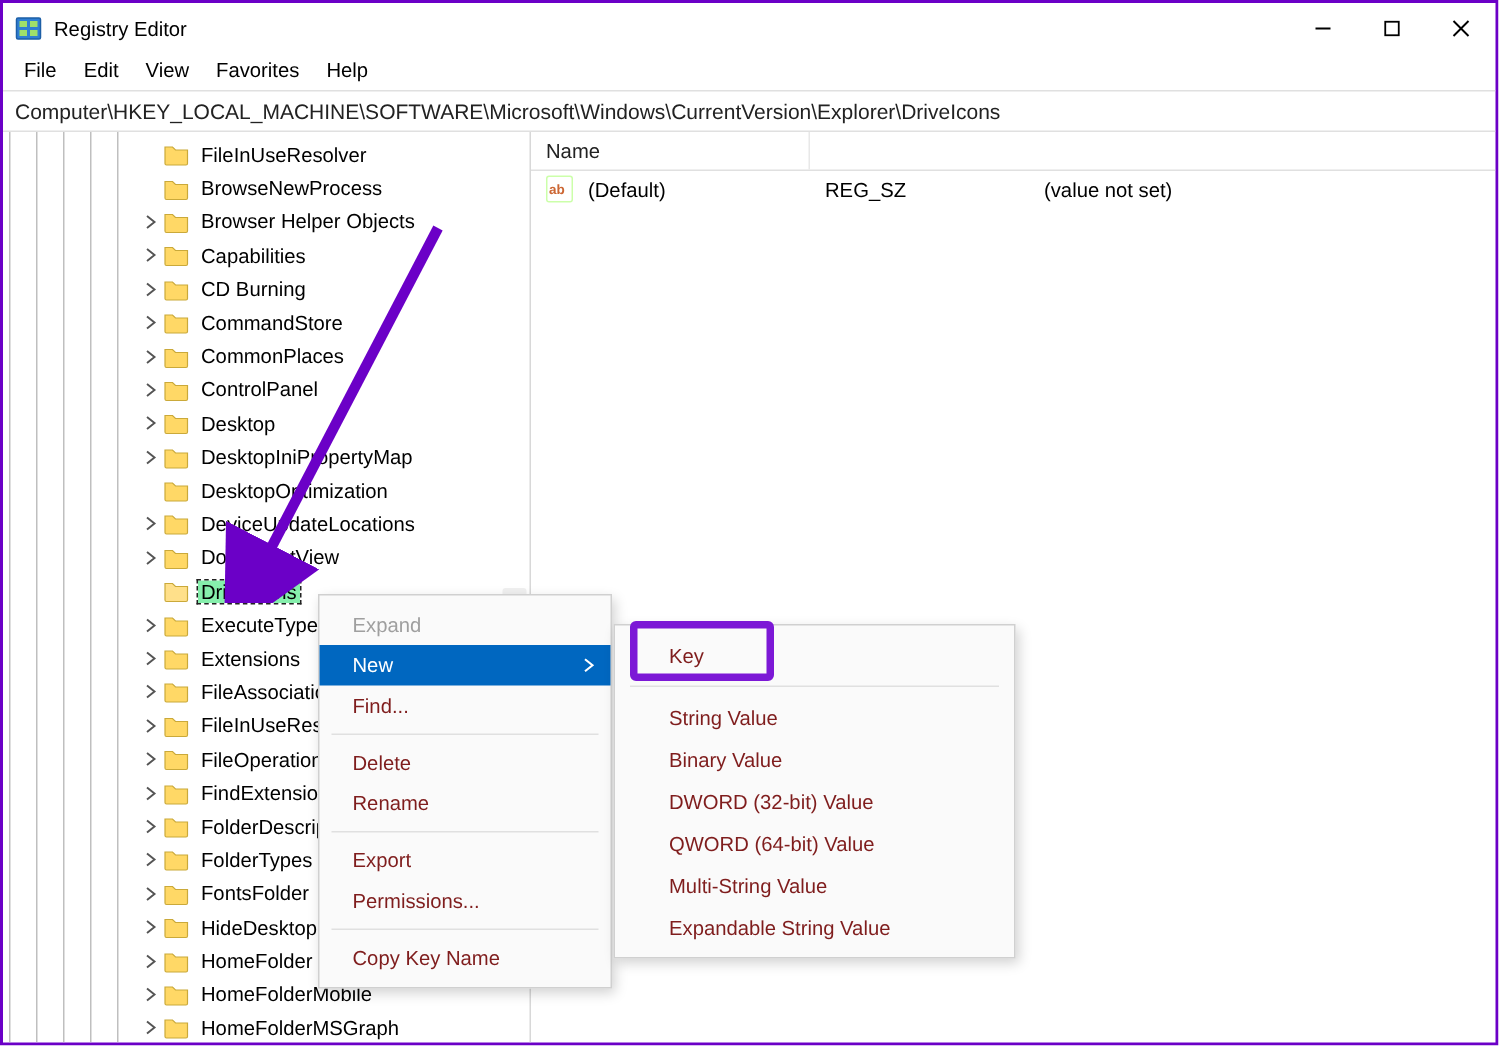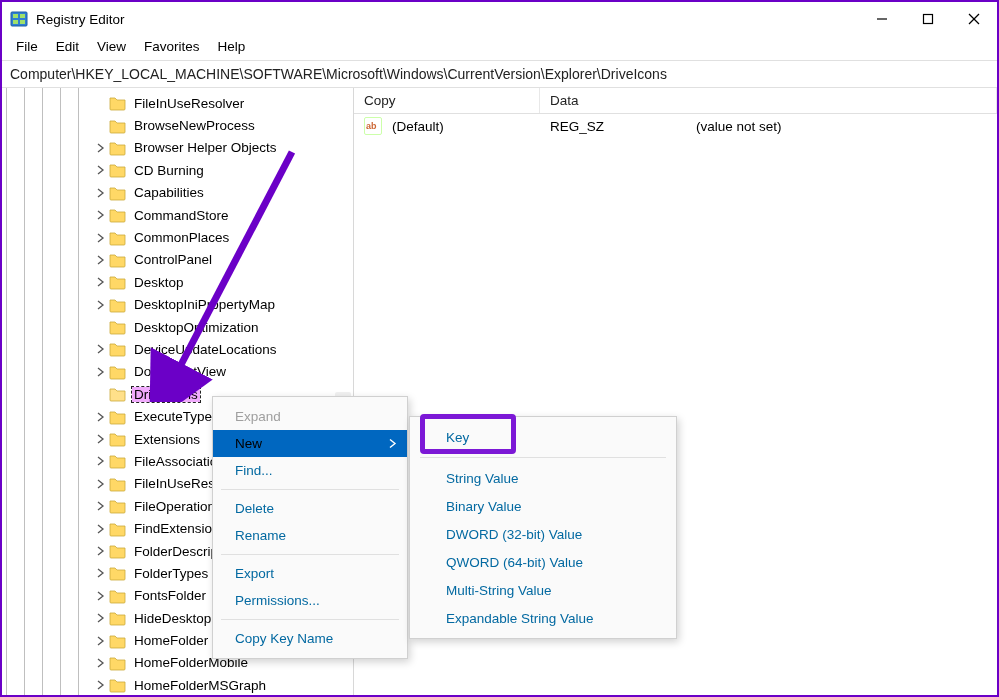--- a/index.html
+++ b/index.html
@@ -23,40 +23,40 @@
   .values-pane { flex: 1 1 auto; overflow: hidden; }
   
   .tree-scroll { height: 100%; overflow: hidden; position: relative; }
   .tree-indent { position: absolute; top: 0; bottom: 0; left: 4px; display: flex; }
   .tree-indent span { display: block; width: 18px; height: 100%; border-left: 1px solid #bfbfbf; }
   .tree-list { position: absolute; left: 90px; top: 4px; right: 0; }
   .tree-item { display: flex; align-items: center; height: 22.4px; white-space: nowrap; padding-left: 2px; }
   .tree-item .chev { width: 14px; height: 14px; display: inline-flex; align-items: center; justify-content: center; margin-right: 0; visibility: hidden; }
   .tree-item.has-children .chev { visibility: visible; }
   .tree-item .folder { width: 18px; height: 18px; margin: 0 5px 0 1px; display: inline-flex; }
-  .tree-item.selected .label-wrap { background: #f0abfc; outline: 1px dashed #222; }
+  .tree-item.selected .label-wrap { background: #86efac; outline: 1px dashed #222; }
   .tree-item .label-wrap { padding: 0 2px; }
   .tree-item.selected.open .chev svg { transform: rotate(45deg); }
   .scrollbar-y { position: absolute; right: 2px; top: 50%; width: 16px; height: 240px; background: #f0f0f0; border-radius: 2px; }
   .scrollbar-thumb { position: absolute; left: 2px; right: 2px; top: 140px; height: 60px; background: #c2c2c2; border-radius: 2px; }
   
   .vhdr { display: flex; border-bottom: 1px solid #e0e0e0; height: 26px; align-items: center; }
   .vhdr .col { padding: 0 10px; border-right: 1px solid #e8e8e8; height: 100%; display: flex; align-items: center; color: #222; }
   .col-name { width: 186px; }
   .col-type { width: 146px; }
   .col-data { flex: 1; border-right: none; }
   .vrow { display: flex; height: 24px; align-items: center; }
   .vrow .col { padding: 0 10px; }
   .vicon { width: 18px; height: 18px; margin-right: 10px; display: inline-flex; border: 1px solid #cfa; border-radius: 2px; background: #fff; }
   .vicon-inner { font-size: 9px; color: #c63; font-weight: bold; line-height: 16px; padding-left: 1px;}
   
   .ctx-menu { position: absolute; background: #fafafa; border: 1px solid #d0d0d0; box-shadow: 2px 3px 8px rgba(0,0,0,.18); padding: 6px 0; }
-  .ctx-menu .mi { display: flex; align-items: center; height: 27px; padding: 0 28px 0 22px; font-size: 13.5px; color: #0369a1; position: relative; }
+  .ctx-menu .mi { display: flex; align-items: center; height: 27px; padding: 0 28px 0 22px; font-size: 13.5px; color: #7f1d1d; position: relative; }
   .ctx-menu .mi.disabled { color: #9f9f9f; }
-  .ctx-menu .mi.hover { background: #0067c0; color: #000000; }
+  .ctx-menu .mi.hover { background: #0067c0; color: #ffffff; }
   .ctx-menu .mi .sub-ind { position: absolute; right: 10px; top: 50%; transform: translateY(-50%); }
   .ctx-menu .sep { height: 1px; background: #e0e0e0; margin: 5px 8px; }
   .ctx1 { left: 210px; top: 394px; width: 196px; }
   .ctx2 { left: 407px; top: 414px; width: 268px; }
   .ctx2 .mi { height: 28px; padding-left: 36px; }
   .ctx2 .sep { margin: 6px 10px; }
   .highlight-box { position: absolute; border: 5px solid #7c18d6; border-radius: 4px; pointer-events: none; }
   .key-hl { left: 418px; top: 412px; width: 96px; height: 40px; }
   
   .arrow-anno { position: absolute; pointer-events: none; }
@@ -162,34 +162,34 @@
               <span class="chev">
                 <svg width="10" height="10" viewBox="0 0 10 10">
                   <path d="M2 1 L7 5 L2 9" fill="none" stroke="#555" stroke-width="1.3"></path>
                 </svg>
               </span>
               <span class="folder">
                 <svg viewBox="0 0 18 18">
                   <path d="M1 4 h5 l2 2 h8 v9 a1 1 0 0 1 -1 1 H2 a1 1 0 0 1 -1 -1 Z" fill="#ffd866" stroke="#caa93a" stroke-width="0.8"></path>
                 </svg>
               </span>
+              <span class="label-wrap"><span>Capabilities</span></span>
+            </div>
+            <div class="tree-item has-children">
+              <span class="chev">
+                <svg width="10" height="10" viewBox="0 0 10 10">
+                  <path d="M2 1 L7 5 L2 9" fill="none" stroke="#555" stroke-width="1.3"></path>
+                </svg>
+              </span>
+              <span class="folder">
+                <svg viewBox="0 0 18 18">
+                  <path d="M1 4 h5 l2 2 h8 v9 a1 1 0 0 1 -1 1 H2 a1 1 0 0 1 -1 -1 Z" fill="#ffd866" stroke="#caa93a" stroke-width="0.8"></path>
+                </svg>
+              </span>
               <span class="label-wrap"><span>CD Burning</span></span>
-            </div>
-            <div class="tree-item has-children">
-              <span class="chev">
-                <svg width="10" height="10" viewBox="0 0 10 10">
-                  <path d="M2 1 L7 5 L2 9" fill="none" stroke="#555" stroke-width="1.3"></path>
-                </svg>
-              </span>
-              <span class="folder">
-                <svg viewBox="0 0 18 18">
-                  <path d="M1 4 h5 l2 2 h8 v9 a1 1 0 0 1 -1 1 H2 a1 1 0 0 1 -1 -1 Z" fill="#ffd866" stroke="#caa93a" stroke-width="0.8"></path>
-                </svg>
-              </span>
-              <span class="label-wrap"><span>Capabilities</span></span>
             </div>
             <div class="tree-item has-children">
               <span class="chev">
                 <svg width="10" height="10" viewBox="0 0 10 10">
                   <path d="M2 1 L7 5 L2 9" fill="none" stroke="#555" stroke-width="1.3"></path>
                 </svg>
               </span>
               <span class="folder">
                 <svg viewBox="0 0 18 18">
                   <path d="M1 4 h5 l2 2 h8 v9 a1 1 0 0 1 -1 1 H2 a1 1 0 0 1 -1 -1 Z" fill="#ffd866" stroke="#caa93a" stroke-width="0.8"></path>
@@ -472,22 +472,21 @@
             </div>
           </div>
         <div class="scrollbar-y">
           <div class="scrollbar-thumb"></div>
         </div>
       </div>
     </div>
 
     <div class="values-pane">
       <div class="vhdr">
-        <div class="col col-name">Copy</div>
-        <div class="col col-data">Data</div>
+        <div class="col col-name">Name</div>
       </div>
       <div class="vrow">
         <div class="col col-name" style="display:flex;align-items:center;">
           <span class="vicon">
               <span class="vicon-inner">ab</span>
             </span>
           <span>(Default)</span>
         </div>
         <div class="col col-type">REG_SZ</div>
         <div class="col col-data">(value not set)</div>

